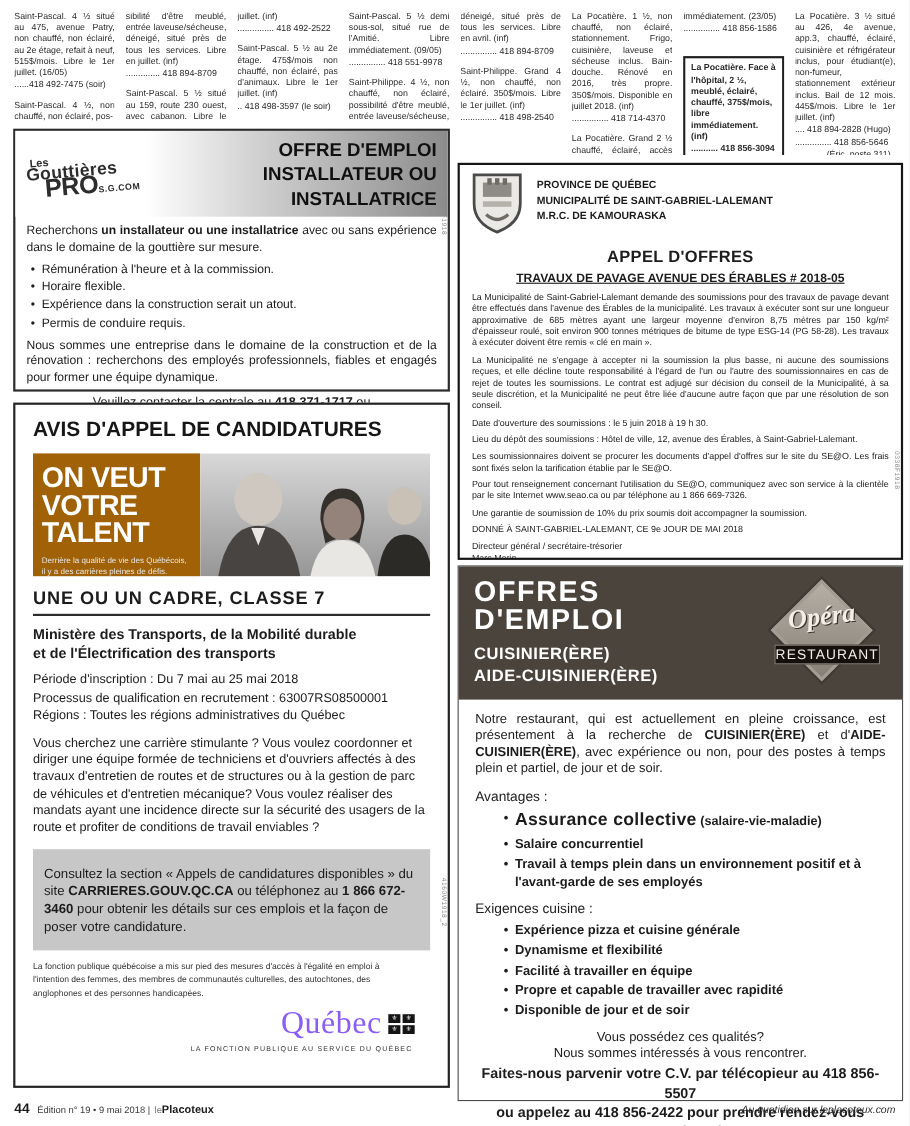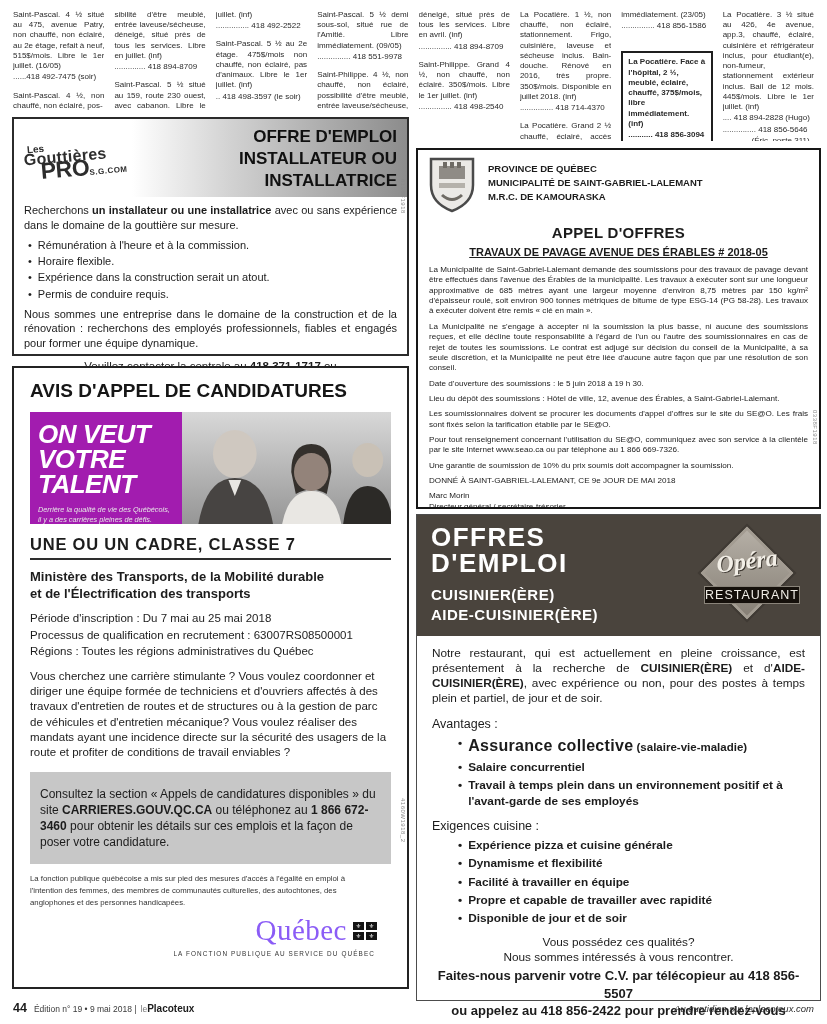--- a/index.html
+++ b/index.html
@@ -35,21 +35,21 @@
   .gout-titles { margin-left:auto; text-align:right; font-weight:bold; font-size:17px; line-height:1.3; color:#101010; }
   .gout-body { font-size:11px; line-height:1.3; text-align:justify; }
   .gout-bullets { margin:6px 0 6px 4px; text-align:left; }
   .bullet-row { display:flex; gap:6px; margin-bottom:2px; }
   .bullet-glyph { flex-shrink:0; }
   .gout-contact { text-align:center; font-size:11.5px; line-height:1.45; margin-top:8px; }
   
   .avis { left:12px; top:366px; width:397px; height:623px; border:2px solid #232323; padding:12px 16px 8px; }
   .avis-header { font-size:19px; font-weight:bold; line-height:1.18; color:#161616; }
   .banner { margin-top:10px; height:112px; display:flex; overflow:hidden; }
-  .banner-left { width:42%; background:#a21caf; color:#fff; padding:10px 8px 6px; flex-shrink:0;font-style:italic; }
+  .banner-left { width:42%; background:#a16207; color:#fff; padding:10px 8px 6px; flex-shrink:0; }
   .banner-big { font-size:26px; font-weight:bold; line-height:0.95; letter-spacing:-0.5px; }
   .banner-tag { font-size:7.3px; line-height:1.35; margin-top:9px; color:#e6e6e6; }
   .banner-photo { flex:1; }
   .avis-job { margin-top:11px; font-size:16.5px; font-weight:bold; letter-spacing:0.8px; padding-bottom:4px; border-bottom:2.5px solid #2e2e2e; }
   .avis-ministry { margin-top:9px; font-size:13px; font-weight:bold; line-height:1.25; }
   .avis-details { margin-top:8px; font-size:11.5px; line-height:1.45; }
   .avis-para { margin-top:9px; font-size:11.5px; line-height:1.33; }
   .avis-box { margin-top:11px; background:#c7c7c7; padding:14px 10px; font-size:12px; line-height:1.35; }
   .avis-fine { margin-top:9px; font-size:7.8px; line-height:1.5; width:90%; color:#333; }
   .avis-logo { margin-top:6px; text-align:right; padding-right:14px; }
@@ -275,22 +275,22 @@
     <div class="appel-sub">TRAVAUX DE PAVAGE AVENUE DES ÉRABLES # 2018-05</div>
     <p class="appel-para">La Municipalité de Saint-Gabriel-Lalemant demande des soumissions pour des travaux de pavage devant être effectués dans l'avenue des Érables de la municipalité. Les travaux à exécuter sont sur une longueur approximative de 685 mètres ayant une largeur moyenne d'environ 8,75 mètres par 150 kg/m² d'épaisseur roulé, soit environ 900 tonnes métriques de bitume de type ESG-14 (PG 58-28). Les travaux à exécuter doivent être remis « clé en main ».</p>
     <p class="appel-para">La Municipalité ne s'engage à accepter ni la soumission la plus basse, ni aucune des soumissions reçues, et elle décline toute responsabilité à l'égard de l'un ou l'autre des soumissionnaires en cas de rejet de toutes les soumissions. Le contrat est adjugé sur décision du conseil de la Municipalité, à sa seule discrétion, et la Municipalité ne peut être liée d'aucune autre façon que par une résolution de son conseil.</p>
     <p class="appel-para">Date d'ouverture des soumissions : le 5 juin 2018 à 19 h 30.</p>
     <p class="appel-para">Lieu du dépôt des soumissions : Hôtel de ville, 12, avenue des Érables, à Saint-Gabriel-Lalemant.</p>
     <p class="appel-para">Les soumissionnaires doivent se procurer les documents d'appel d'offres sur le site du SE@O. Les frais sont fixés selon la tarification établie par le SE@O.</p>
     <p class="appel-para">Pour tout renseignement concernant l'utilisation du SE@O, communiquez avec son service à la clientèle par le site Internet www.seao.ca ou par téléphone au 1 866 669-7326.</p>
     <p class="appel-para">Une garantie de soumission de 10% du prix soumis doit accompagner la soumission.</p>
     <p class="appel-para">DONNÉ À SAINT-GABRIEL-LALEMANT, CE 9e JOUR DE MAI 2018</p>
     <div class="appel-sig">
+      <div>Directeur général / secrétaire-trésorier</div>
       <div>Marc Morin</div>
-      <div>Directeur général / secrétaire-trésorier</div>
     </div>
     <div class="vcode" style="top:260px;">0338F1918</div>
   </div>
 
   <div class="ad opera">
     <div class="opera-header">
       <div>
         <div class="opera-title">OFFRES  D'EMPLOI</div>
         <div class="opera-jobs">
           <div>CUISINIER(ÈRE)</div>

